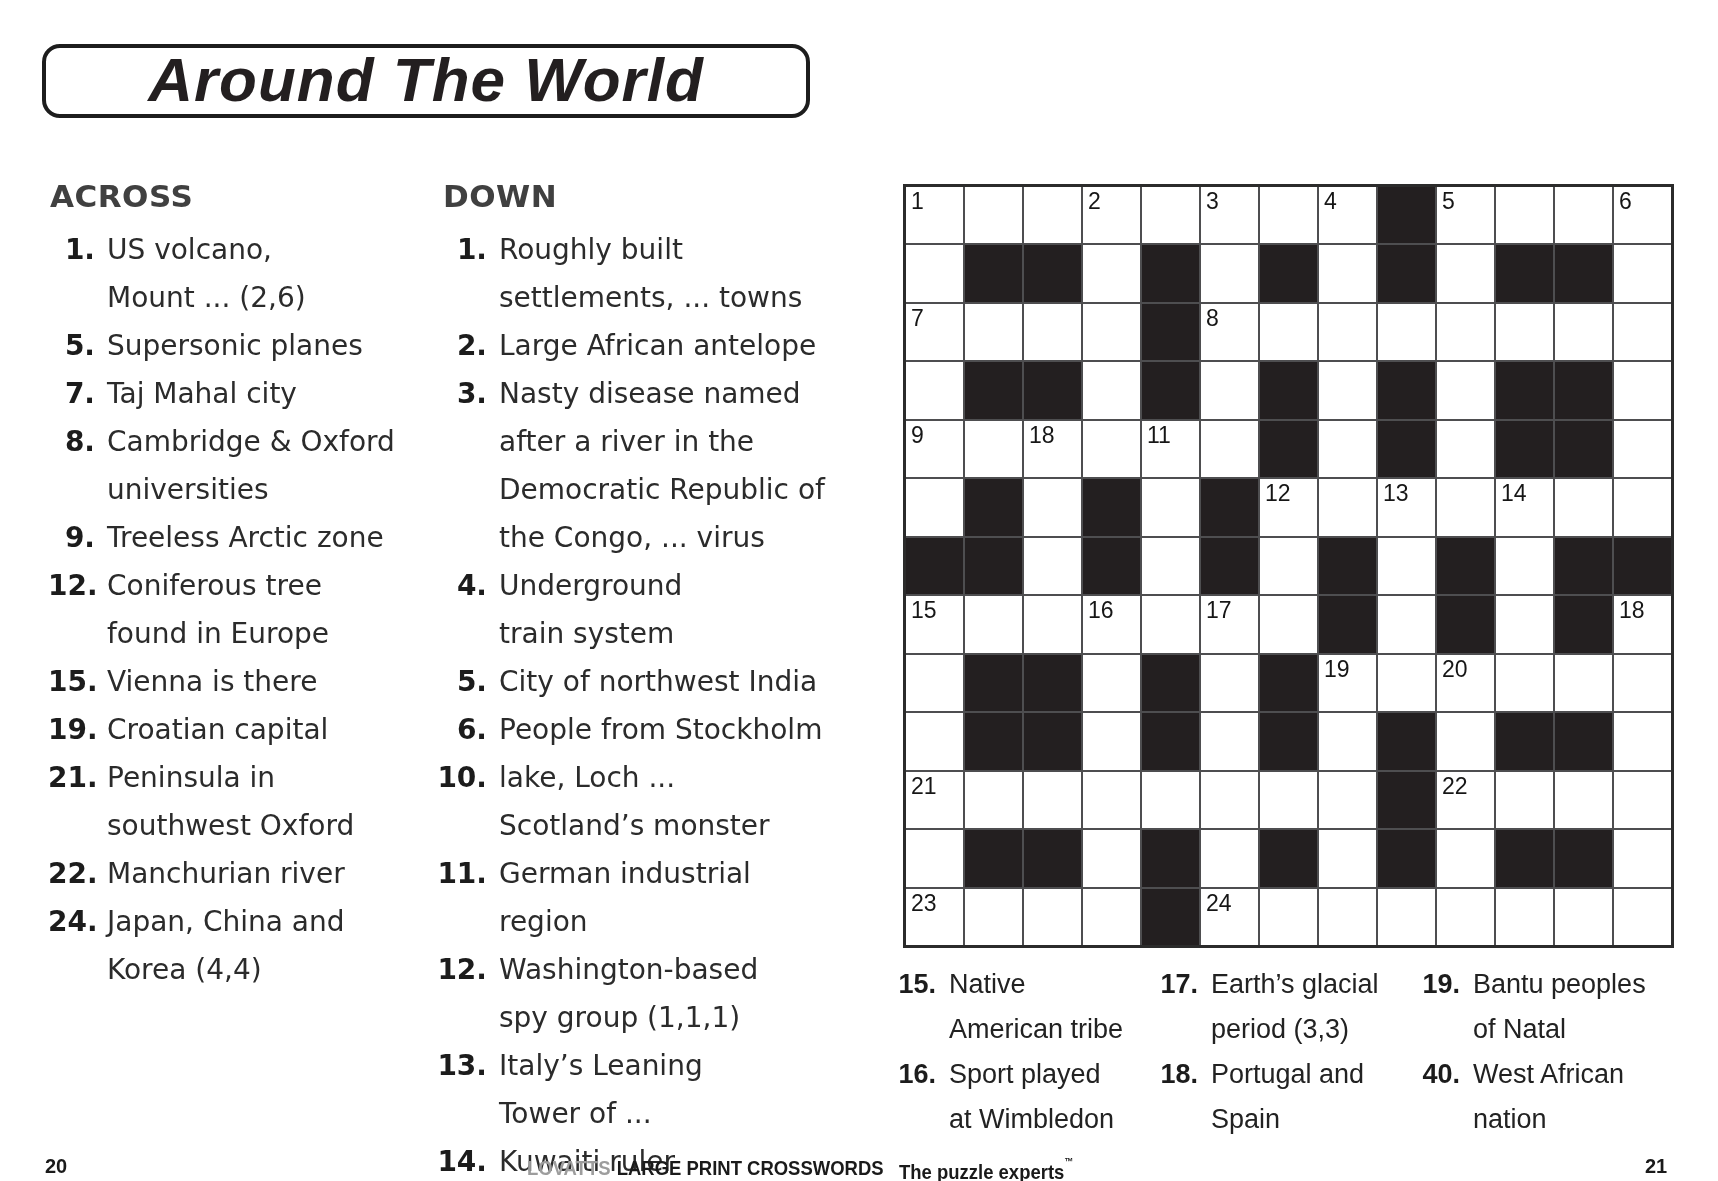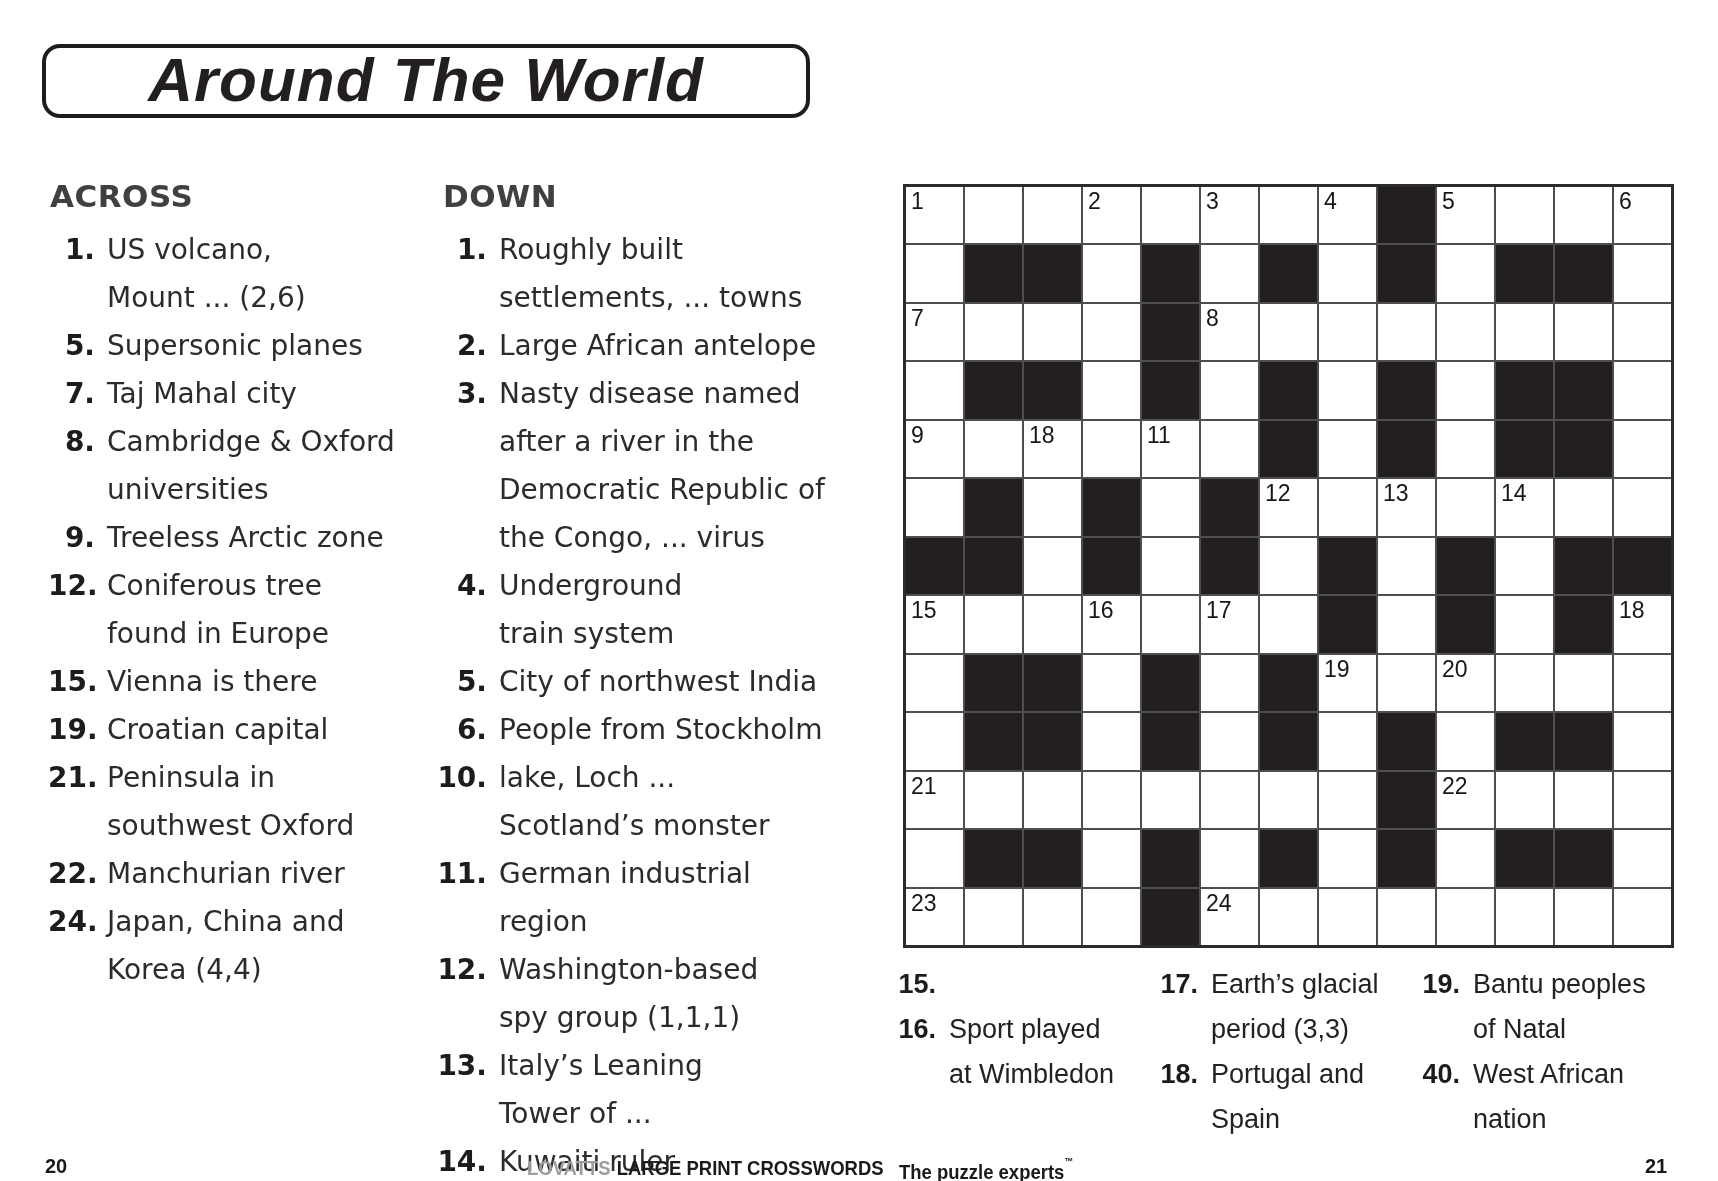--- a/index.html
+++ b/index.html
@@ -436,20 +436,24 @@
       <div class="cell"></div>
       <div class="cell"></div>
       <div class="cell"></div>
       <div class="cell"></div>
       <div class="cell"></div>
     </div>
 
   <div id="bottom-col-0" class="bottom-col">
       <div class="clue">
         <span class="clue-num">15.</span>
+        <span class="clue-text">
+          <div>Native</div>
+          <div>American tribe</div>
+        </span>
       </div>
       <div class="clue">
         <span class="clue-num">16.</span>
         <span class="clue-text">
           <div>Sport played</div>
           <div>at Wimbledon</div>
         </span>
       </div>
     </div>
   <div id="bottom-col-1" class="bottom-col">

